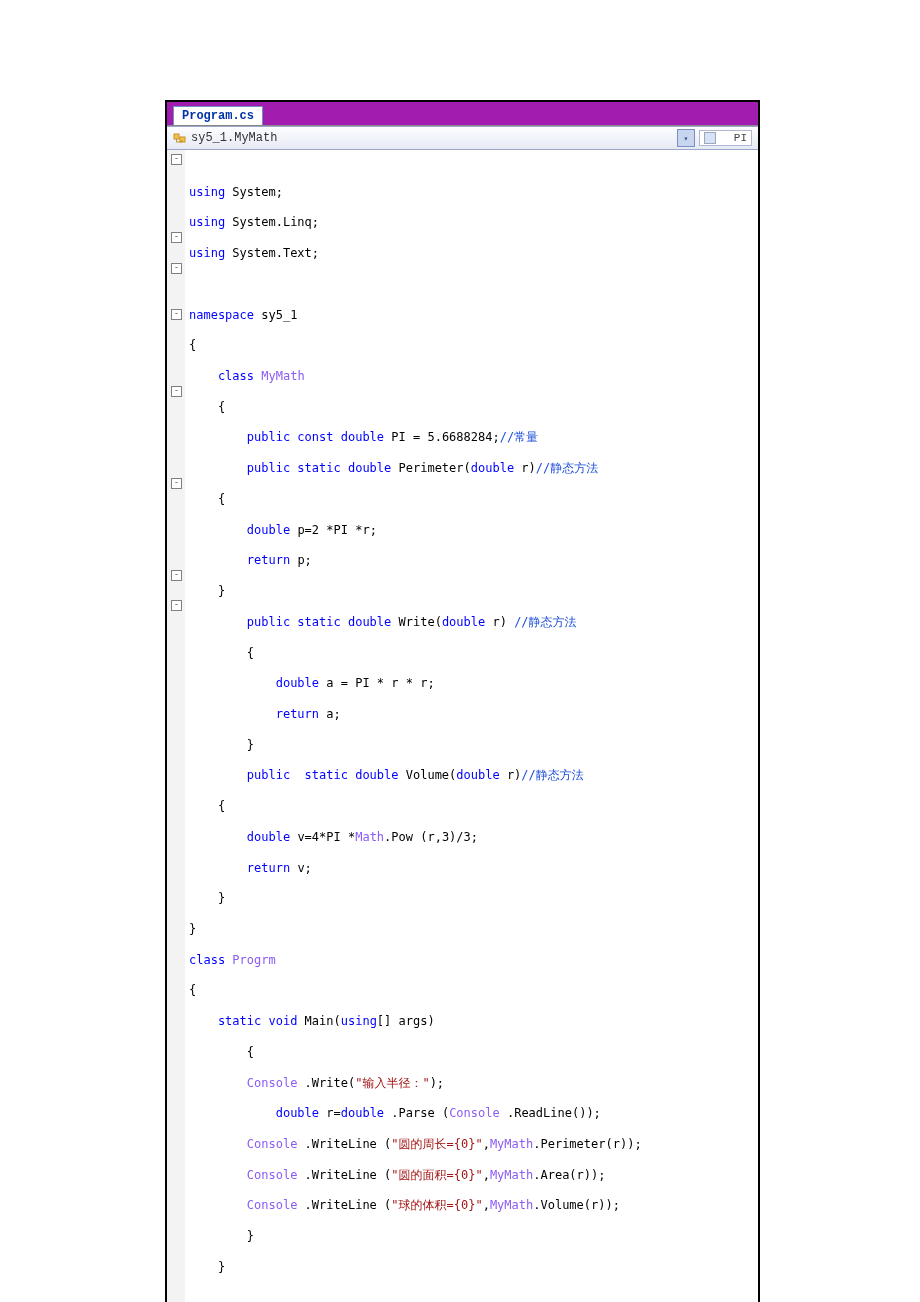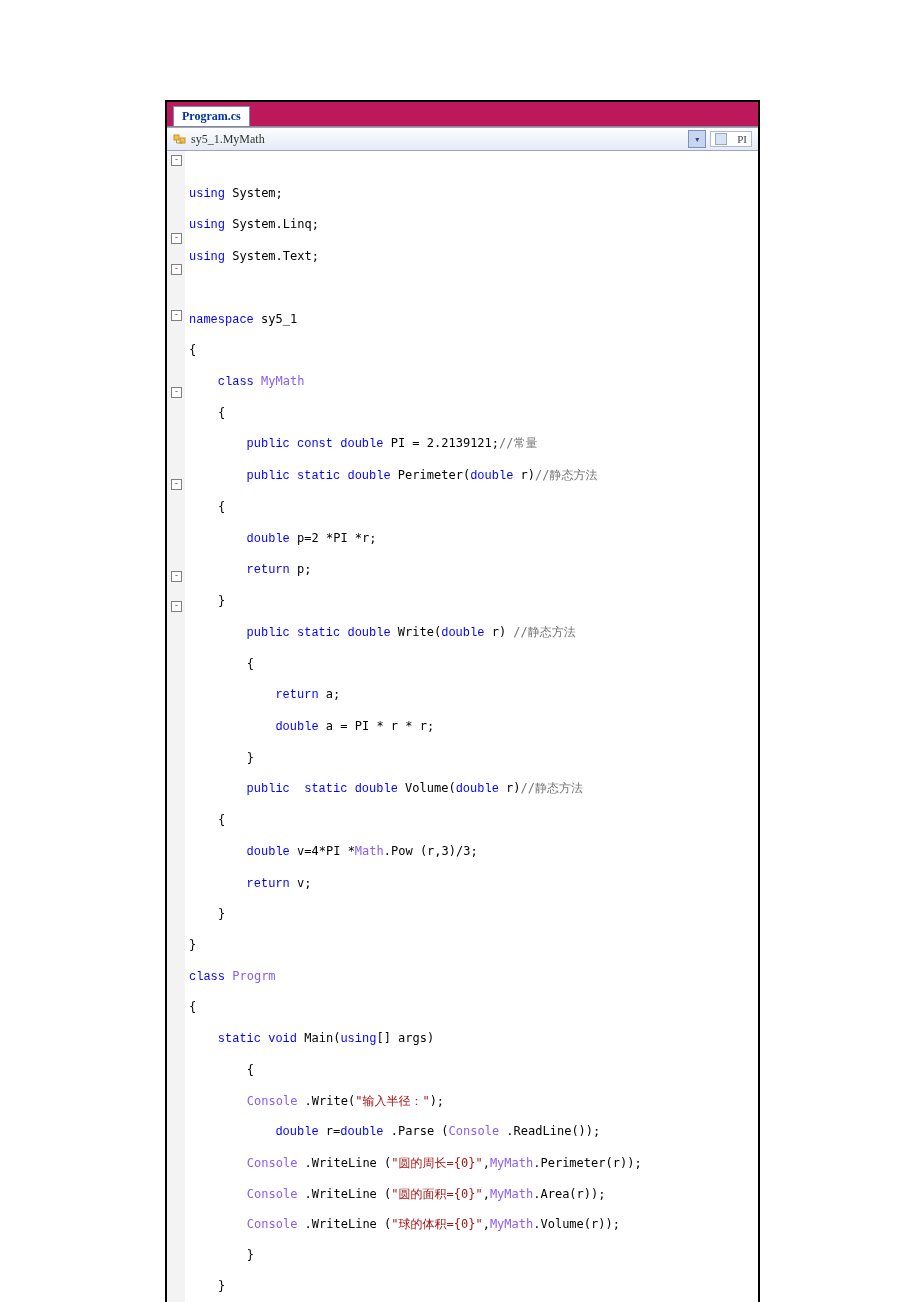--- a/index.html
+++ b/index.html
@@ -13,23 +13,23 @@
   margin: 0 auto;
   background: #fff;
   box-sizing: border-box;
   padding: 100px 0 40px 0;
 }
 .page-border {
   border: 2px solid #000;
   margin: 0 160px 0 165px;
 }
 .ide-tab {
-  background: #be185d;
+  background: #a21caf;
   border-bottom: 1px solid #888;
-  font-family: Liberation Serif, serif;
+  font-family: Liberation Mono, monospace;
 }
 .tab-label {
   display: inline-block;
   background: #fff;
   border: 1px solid #6e8fbf;
   border-bottom: none;
   padding: 2px 8px;
   margin: 4px 0 0 6px;
   font-size: 12px;
   font-weight: bold;
@@ -37,21 +37,21 @@
 }
 .nav-bar {
   background: linear-gradient(#fdfdff, #e6eaf5);
   border-top: 1px solid #9aa7c9;
   border-bottom: 1px solid #9aa7c9;
   padding: 2px 6px;
   font-size: 12px;
   color: #333;
   display: flex;
   align-items: center;
-  font-family: Liberation Serif, serif;
+  font-family: Liberation Mono, monospace;
 }
 .nav-icon {
   display: inline-block;
   width: 14px;
   height: 14px;
   margin-right: 4px;
 }
 .nav-combo {
   flex: 1;
   border: none;
@@ -71,21 +71,21 @@
   margin: 0 4px;
 }
 .nav-pi {
   border: 1px solid #b0b8d0;
   background: #fff;
   padding: 1px 4px;
   font-size: 11px;
   color: #444;
   display: inline-flex;
   align-items: center;
-  gap: 10px;
+  gap: 18px;
 }
 .nav-pi-icon {
   width: 10px;
   height: 10px;
   background: #d7e2f7;
   border: 1px solid #9ab;
   display: inline-block;
 }
 .code-area {
   background: #fff;
@@ -111,24 +111,24 @@
   width: 9px;
   height: 9px;
   border: 1px solid #808080;
   background: #fff;
   font-size: 9px;
   line-height: 7px;
   text-align: center;
   color: #555;
   font-family: monospace;
 }
-.kw { color: #0000ff; font-family: Liberation Mono, monospace; }
+.kw { color: #0000ff; }
 .typ { color: #8b5cf6; }
 .str { color: #a31515; }
-.cmt { color: #737373; }
+.cmt { color: #1d4ed8; }
 .line { display: block; }
 </style>
 </head>
 <body>
 
 <div class="page">
   <div class="page-border">
 
     <div class="ide-tab">
       <span class="tab-label">Program.cs</span>
@@ -162,30 +162,30 @@
         <div class="fold" style="top:450px">-</div>
       </div>
 <span class="line"><span class="kw">using</span><span> System;</span></span>
 <span class="line"><span class="kw">using</span><span> System.Linq;</span></span>
 <span class="line"><span class="kw">using</span><span> System.Text;</span></span>
 <span class="line"> </span>
 <span class="line"><span class="kw">namespace</span><span> sy5_1</span></span>
 <span class="line">{</span>
 <span class="line"><span class="kw">    class</span><span class="typ"> MyMath</span></span>
 <span class="line">    {</span>
-<span class="line"><span class="kw">        public const double</span><span> PI = 2.2139121;</span><span class="cmt">//常量</span></span>
+<span class="line"><span class="kw">        public const double</span><span> PI = 5.6688284;</span><span class="cmt">//常量</span></span>
 <span class="line"><span class="kw">        public static double</span><span> Perimeter(</span><span class="kw">double</span><span> r)</span><span class="cmt">//静态方法</span></span>
 <span class="line">    {</span>
 <span class="line"><span class="kw">        double</span><span> p=2 *PI *r;</span></span>
 <span class="line"><span class="kw">        return</span><span> p;</span></span>
 <span class="line">    }</span>
 <span class="line"><span class="kw">        public static double</span><span> Write(</span><span class="kw">double</span><span> r) </span><span class="cmt">//静态方法</span></span>
 <span class="line">        {</span>
+<span class="line"><span class="kw">            double</span><span> a = PI * r * r;</span></span>
 <span class="line"><span class="kw">            return</span><span> a;</span></span>
-<span class="line"><span class="kw">            double</span><span> a = PI * r * r;</span></span>
 <span class="line">        }</span>
 <span class="line"><span class="kw">        public  static double</span><span> Volume(</span><span class="kw">double</span><span> r)</span><span class="cmt">//静态方法</span></span>
 <span class="line">    {</span>
 <span class="line"><span class="kw">        double</span><span> v=4*PI *</span><span class="typ">Math</span><span>.Pow (r,3)/3;</span></span>
 <span class="line"><span class="kw">        return</span><span> v;</span></span>
 <span class="line">    }</span>
 <span class="line">}</span>
 <span class="line"><span class="kw">class</span><span class="typ"> Progrm</span></span>
 <span class="line">{</span>
 <span class="line"><span class="kw">    static void</span><span> Main(</span><span class="kw">using</span><span>[] args)</span></span>

